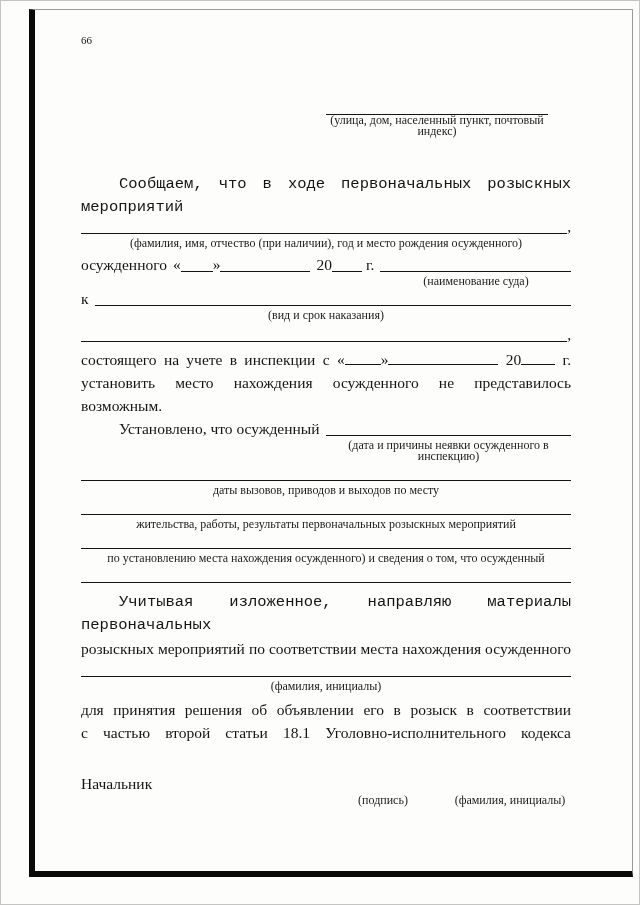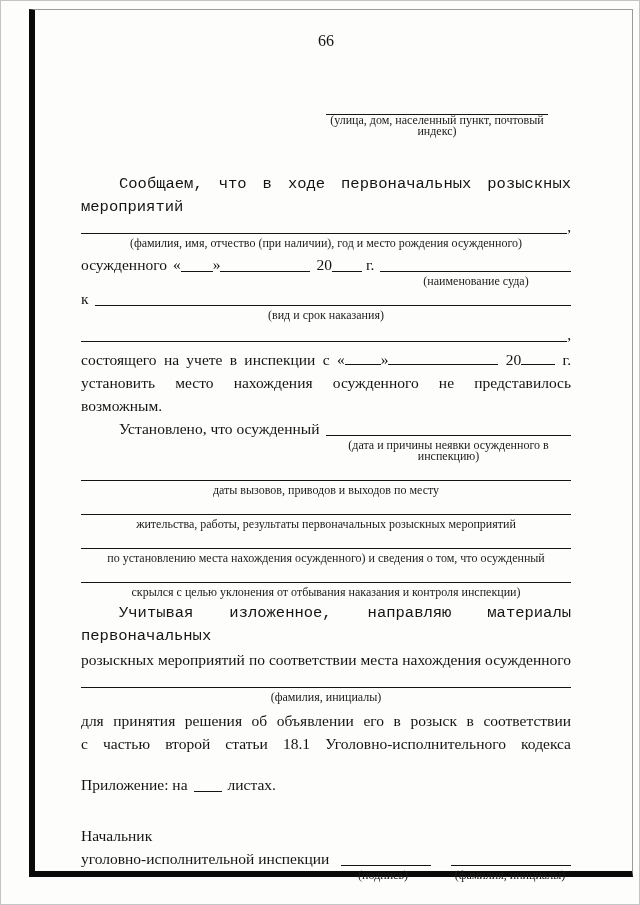--- a/index.html
+++ b/index.html
@@ -24,25 +24,25 @@
     border-right: 1px solid #9a9a9a;
     pointer-events: none;
   }
   .content {
     position: absolute;
     left: 80px; top: 0;
     width: 490px;
     font-size: 15.5px;
     line-height: 23px;
   }
-  .page-num { padding-top: 28px; text-align: center; font-size: 16px; }
+  .page-num { padding-top: 28px; text-align: left; font-size: 11px; }
   .line { min-height: 23px; }
   .jl { text-align: justify; text-align-last: justify; }
   .indent { text-indent: 38px; font-family: Liberation Mono, monospace; }
-  .frow { display: flex; align-items: flex-end; min-height: 23px; }
+  .frow { display: flex; align-items: flex-end; min-height: 23px; justify-content: space-between; }
   .nw { white-space: nowrap; }
   .fill { flex: 1 1 auto; border-bottom: 1px solid #141414; height: 3px; margin: 0 0 4px 6px; }
   .fill.nm { margin-left: 0; }
   .urow { display: flex; align-items: flex-end; height: 17px; }
   .bl { display: inline-block; border-bottom: 1px solid #141414; height: 3px; margin-bottom: 4px; }
   .ubl { display: inline-block; border-bottom: 1px solid #141414; height: 1px; }
   .cap { font-size: 12px; line-height: 11px; color: #1c1c1c; text-align: center; }
   .caps-row { display: flex; }
   .addr { margin-top: 48px; }
   .addr .aline { margin-left: 245px; width: 222px; border-bottom: 1px solid #141414; height: 15px; }
@@ -125,46 +125,35 @@
     <div class="cap">жительства, работы, результаты первоначальных розыскных мероприятий</div>
 
     <div class="urow mt6">
         <span class="fill nm"></span>
       </div>
     <div class="cap">по установлению места нахождения осужденного) и сведения о том, что осужденный</div>
 
     <div class="urow mt6">
         <span class="fill nm"></span>
       </div>
-    <div class="cap">скрылся с целью уклонения от отбывания наказания и контроля инспекции)</div>
 
     <div class="line jl indent mt4">Учитывая изложенное, направляю материалы первоначальных</div>
     <div class="line jl">розыскных мероприятий по соответствии места нахождения осужденного</div>
 
     <div class="urow mt4">
         <span class="fill nm"></span>
       </div>
     <div class="cap">(фамилия, инициалы)</div>
 
     <div class="line jl mt6">для принятия решения об объявлении его в розыск в соответствии</div>
     <div class="line jl">с частью второй статьи 18.1 Уголовно-исполнительного кодекса</div>
 
-    <div class="frow mt18">
-      <span class="nw">Приложение: на</span>
-      <span class="bl" style="width:28px;margin-left:6px"></span>
-      <span class="nw" style="margin-left:6px">листах.</span>
-    </div>
 
     <div class="line mt28">Начальник</div>
 
-    <div class="frow">
-      <span class="nw">уголовно-исполнительной инспекции</span>
-      <span class="bl" style="width:92px;margin-left:12px"></span>
-      <span class="bl" style="width:122px;margin-left:20px"></span>
-    </div>
     <div class="caps-row">
       <span style="width:256px"></span>
       <span class="cap" style="width:92px">(подпись)</span>
       <span style="width:20px"></span>
       <span class="cap" style="width:122px">(фамилия, инициалы)</span>
     </div>
 
   </div>
 </div>
 

